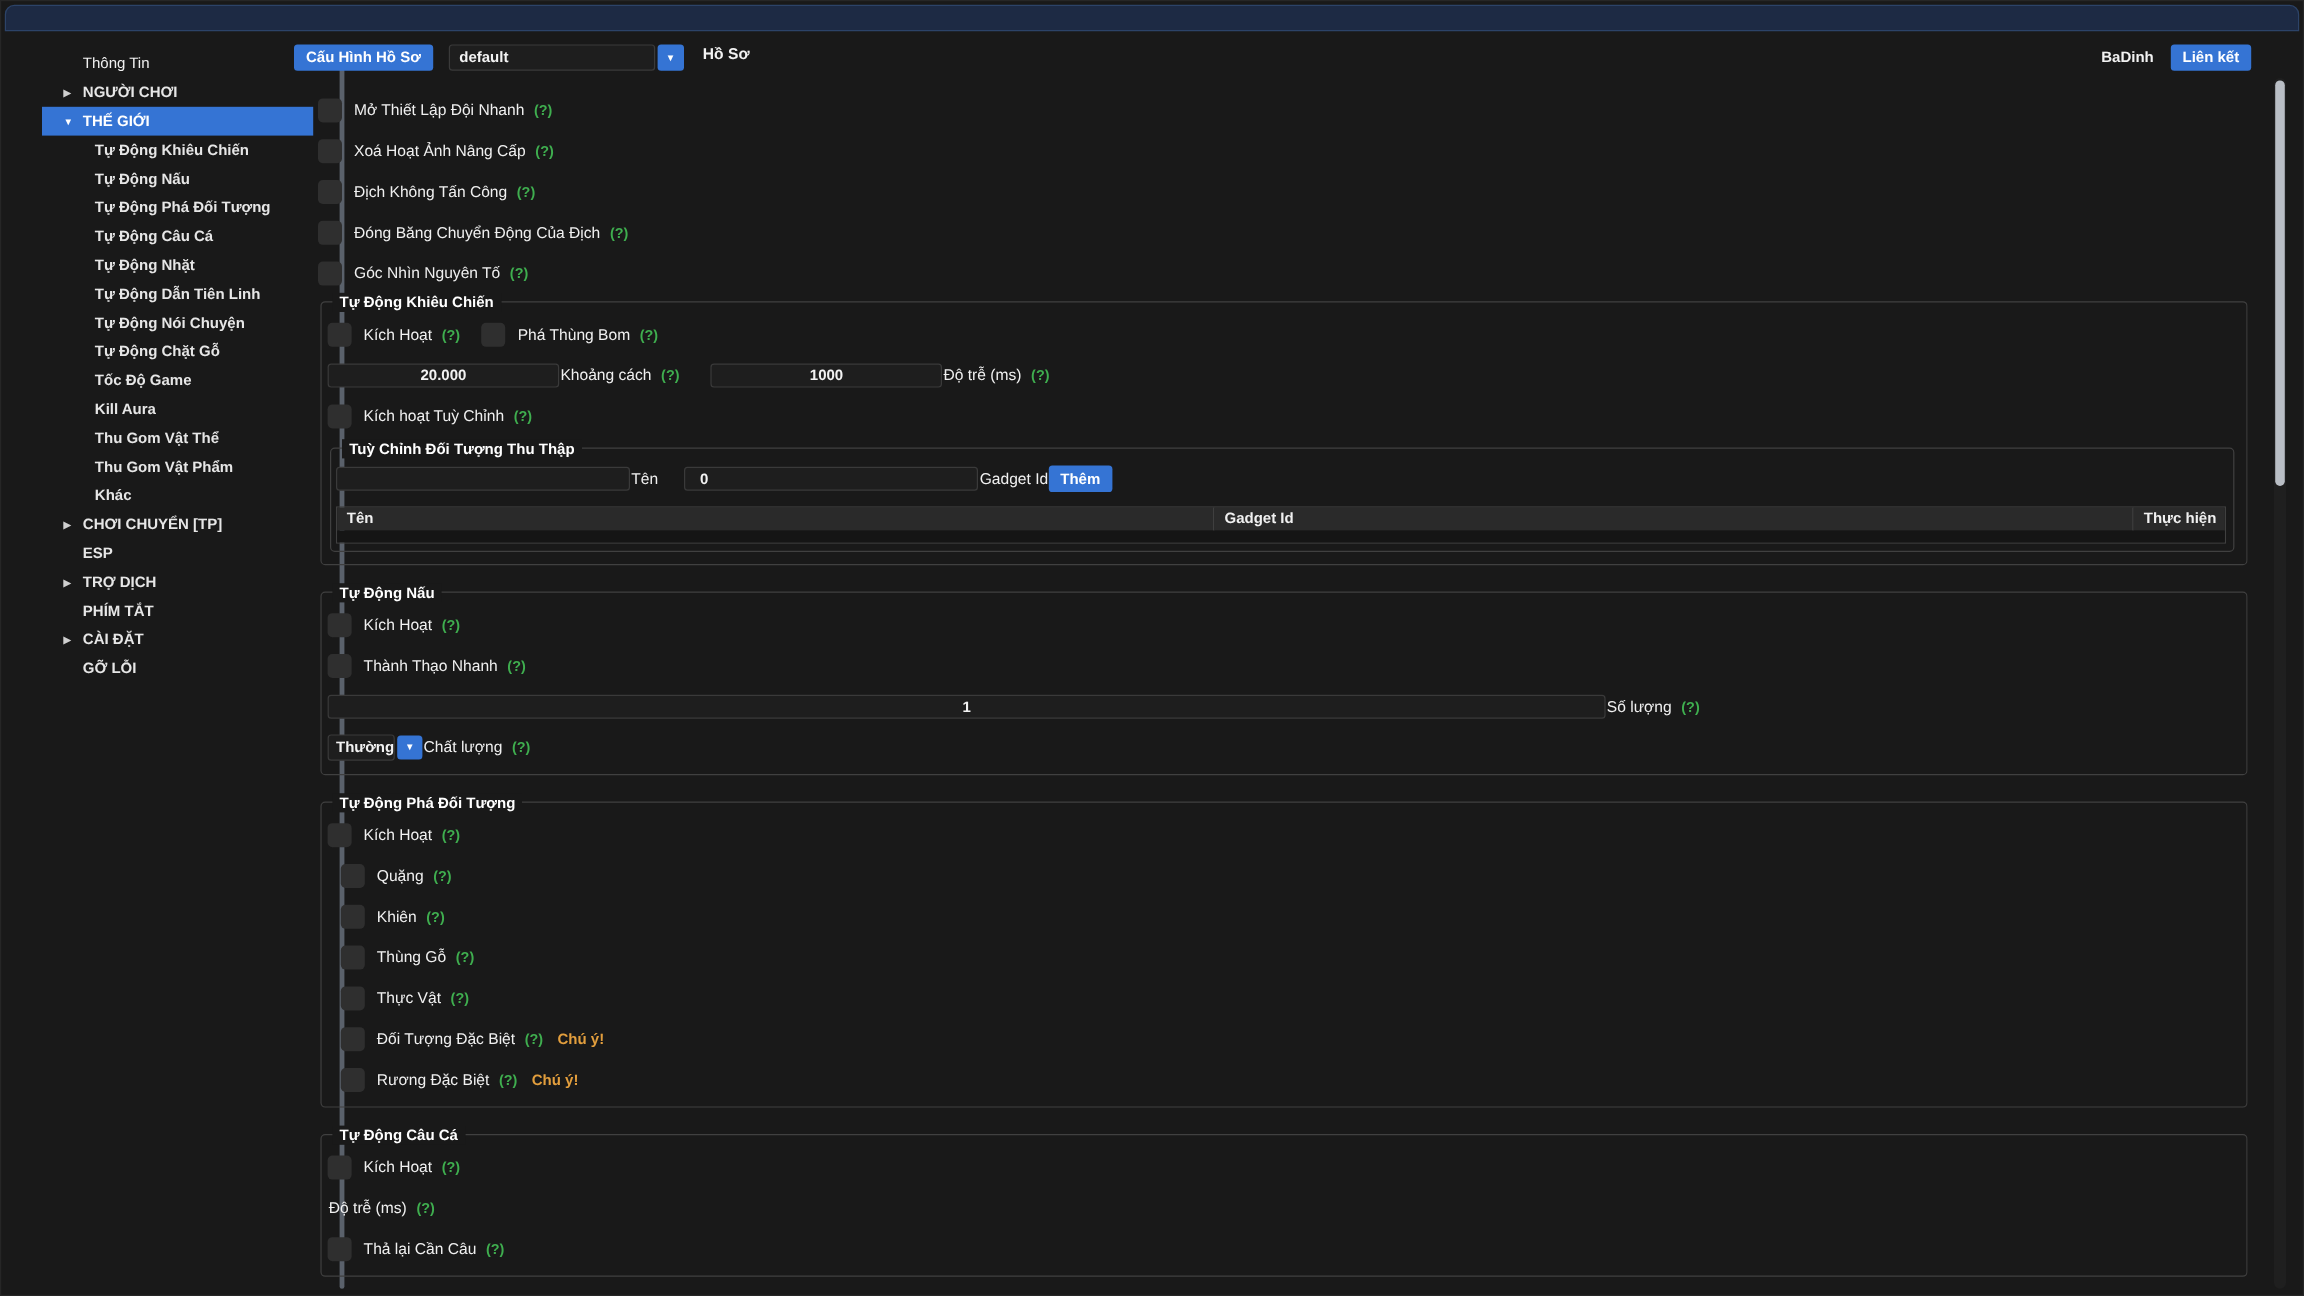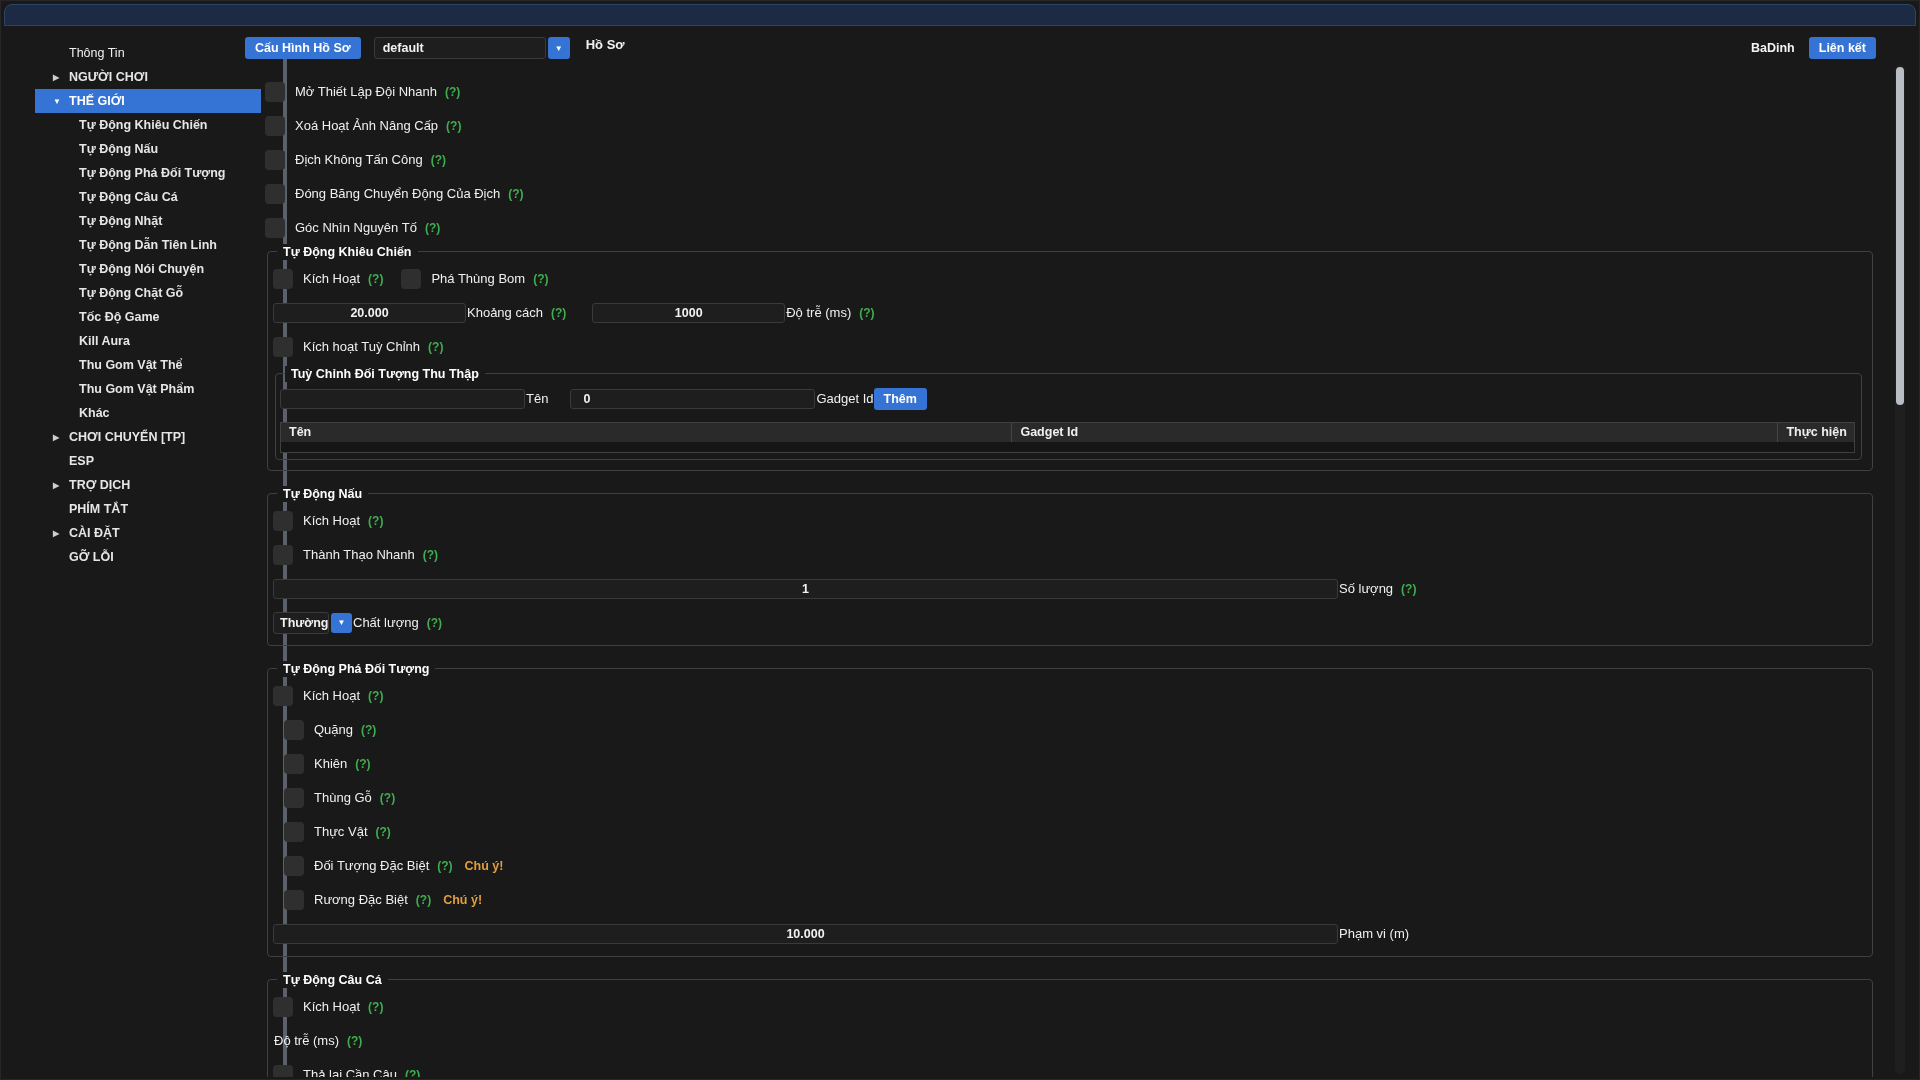--- a/index.html
+++ b/index.html
@@ -301,24 +301,20 @@
         <span class="lbl">Đối Tượng Đặc Biệt</span>
         <span class="help">(?)</span>
         <span class="warn">Chú ý!</span>
       </div>
       <div class="g-row indent">
         <span class="cb"></span>
         <span class="lbl">Rương Đặc Biệt</span>
         <span class="help">(?)</span>
         <span class="warn">Chú ý!</span>
       </div>
-      <div class="g-row">
-        <input class="inp big" value="10.000" style="">
-        <span class="lbl ml13">Phạm vi (m)</span>
-      </div>
     </section>
 
     <section class="group">
       <span class="group-title">Tự Động Câu Cá</span>
       <div class="g-row">
         <span class="cb"></span>
         <span class="lbl">Kích Hoạt</span>
         <span class="help">(?)</span>
       </div>
       <div class="g-row">

